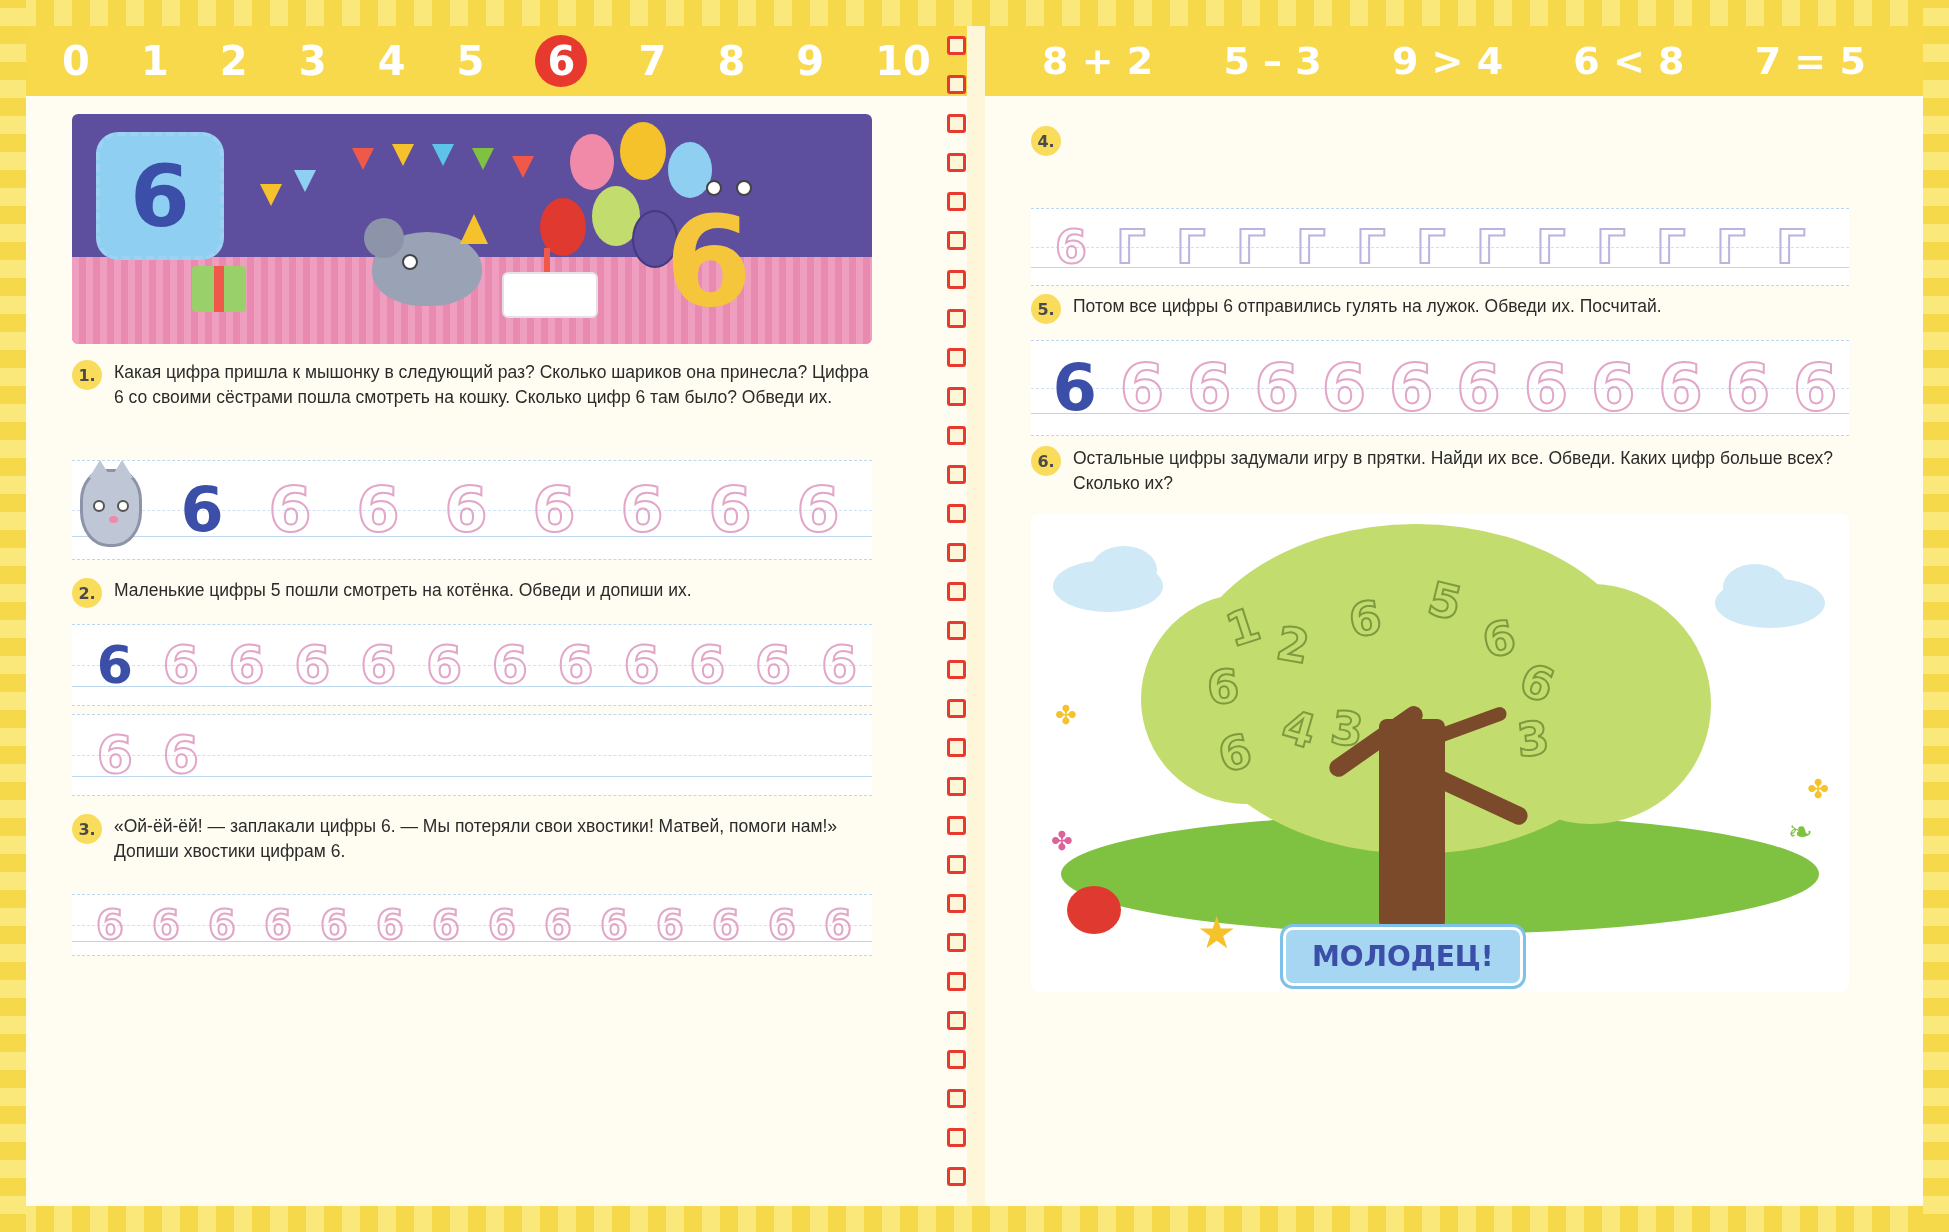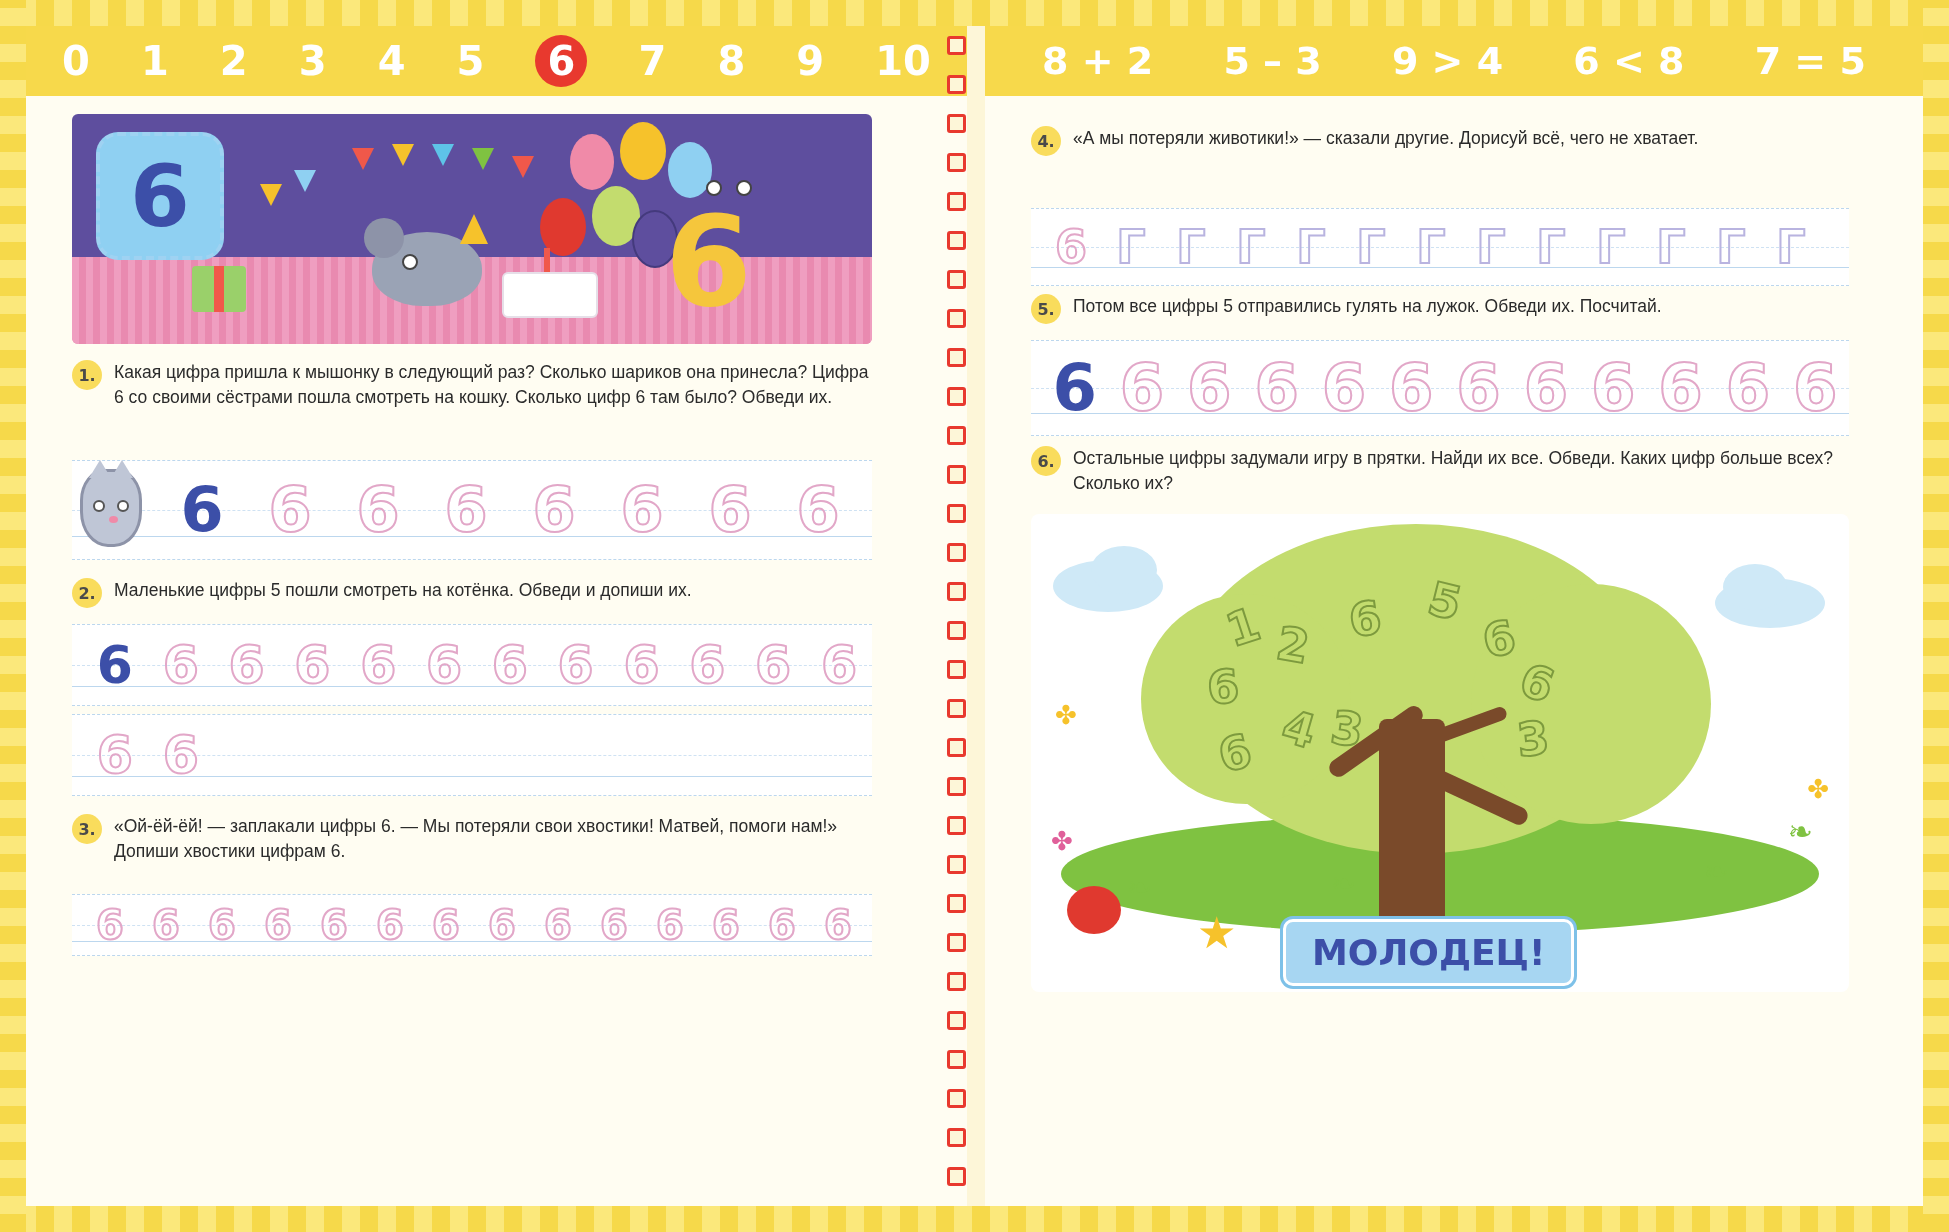--- a/index.html
+++ b/index.html
@@ -208,21 +208,21 @@
     position:absolute; background:#cfe9f7; border-radius:50%;
   }
   .treeNum {
     position:absolute; font-size:46px; font-weight:bold;
     color:transparent; -webkit-text-stroke:2px #7d9a3e;
     font-family:"DejaVu Sans", sans-serif;
   }
   .badge {
     position:absolute; left:252px; bottom:6px;
     background:#a7d6f2; border:3px solid #ffffff; border-radius:10px;
-    padding:10px 26px; color:#3c4fa8; font-size:36px; font-weight:bold;
+    padding:10px 26px; color:#3c4fa8; font-size:28px; font-weight:bold;
     font-family:"DejaVu Sans", sans-serif;
     box-shadow:0 0 0 3px #7ec1e8;
   }
   .apple { position:absolute; left:36px; bottom:58px; width:54px; height:48px; background:#e0392f; border-radius:50%; }
   .star  { position:absolute; left:166px; bottom:34px; font-size:44px; color:#f6c22b; }
   .butterfly { position:absolute; font-size:26px; }
   .sprig { position:absolute; color:#7fc241; font-size:30px; }
 </style>
 </head>
 <body>
@@ -468,21 +468,20 @@
         <span>6 &lt; 8</span>
         <span>7 = 5</span>
       </div>
     </div>
 
     <div class="content">
 
       <div class="task" style="left:46px;top:30px;width:818px;">
         <div class="task-head">
           <div class="bullet">4.</div>
-          <div class="task-text">«А мы потеряли животики!» — сказали другие. Дорисуй всё, чего не хватает.</div>
         </div>
       </div>
       <div class="ruled" style="position:absolute;left:46px;top:112px;width:818px;height:78px;">
         <div class="midline"></div>
         <div class="glyphrow" style="left:10px;">
           <div class="g g-pink" style="width:60px;font-size:46px;">6</div>
           <div class="g g-dash" style="width:60px;font-size:46px;">Г</div>
           <div class="g g-dash" style="width:60px;font-size:46px;">Г</div>
           <div class="g g-dash" style="width:60px;font-size:46px;">Г</div>
           <div class="g g-dash" style="width:60px;font-size:46px;">Г</div>
@@ -493,21 +492,21 @@
           <div class="g g-dash" style="width:60px;font-size:46px;">Г</div>
           <div class="g g-dash" style="width:60px;font-size:46px;">Г</div>
           <div class="g g-dash" style="width:60px;font-size:46px;">Г</div>
           <div class="g g-dash" style="width:60px;font-size:46px;">Г</div>
         </div>
       </div>
 
       <div class="task" style="left:46px;top:198px;width:818px;">
         <div class="task-head">
           <div class="bullet">5.</div>
-          <div class="task-text">Потом все цифры 5 отправились гулять на лужок. Обведи их. Посчитай.</div>
+          <div class="task-text">Потом все цифры 6 отправились гулять на лужок. Обведи их. Посчитай.</div>
         </div>
       </div>
       <div class="ruled" style="position:absolute;left:46px;top:244px;width:818px;height:96px;">
         <div class="midline"></div>
         <div class="glyphrow" style="left:10px;">
           <div class="g g-solid" style="width:70px;font-size:64px;">6</div>
           <div class="g g-pink" style="width:70px;font-size:64px;">6</div>
           <div class="g g-pink" style="width:70px;font-size:64px;">6</div>
           <div class="g g-pink" style="width:70px;font-size:64px;">6</div>
           <div class="g g-pink" style="width:70px;font-size:64px;">6</div>

